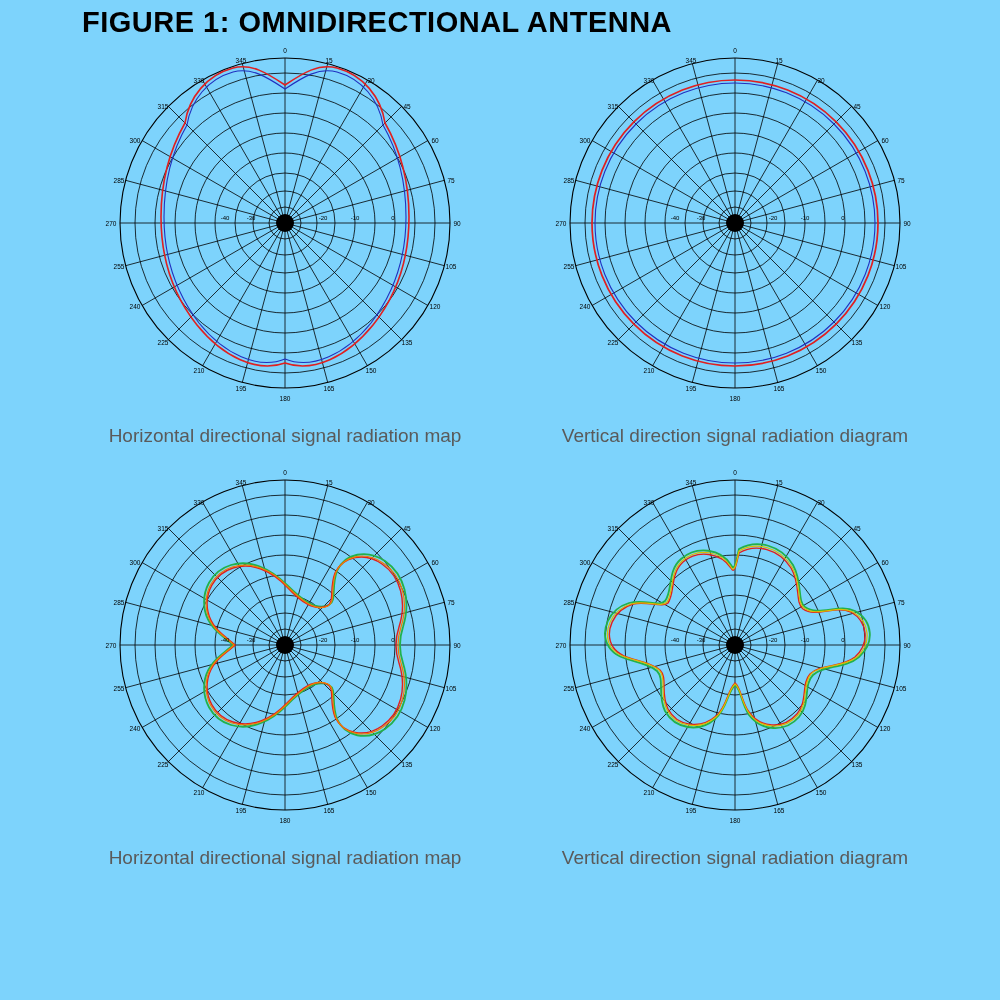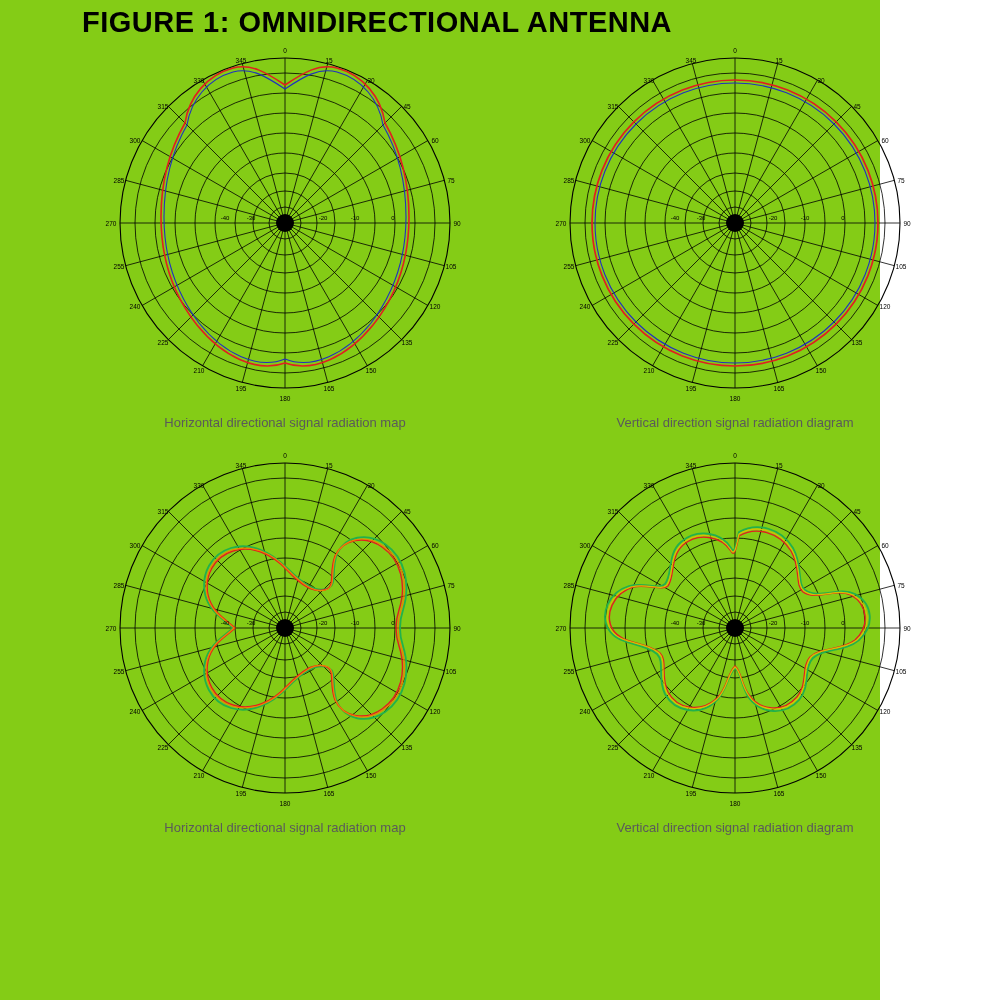--- a/index.html
+++ b/index.html
@@ -9,23 +9,23 @@
   }
   body {
     width: 1000px;
     height: 1000px;
     font-family: "Liberation Sans", sans-serif;
     color: #111;
     overflow: hidden;
   }
   .page {
     position: relative;
-    width: 880px;
+    width: 1000px;
     height: 1000px;
-    background: #84cc16;
+    background: #7dd3fc;
   }
   .figure-block {
     position: relative;
     width: 1000px;
   }
   .figure-title {
     font-size: 29px;
     font-weight: bold;
     letter-spacing: 0.5px;
     color: #000;
@@ -41,24 +41,24 @@
     align-items: flex-start;
     padding-left: 60px;
   }
   .plot-cell {
     width: 450px;
     display: flex;
     flex-direction: column;
     align-items: center;
   }
   .plot-caption {
-    font-size: 13px;
+    font-size: 19px;
     color: #5a5a5a;
     text-align: center;
-    margin-top: 12px;
+    margin-top: 22px;
     font-family: "Liberation Sans", sans-serif;
   }
   .polar-wrap {
     position: relative;
     width: 380px;
     height: 360px;
   }
   svg.polar {
     display: block;
   }

